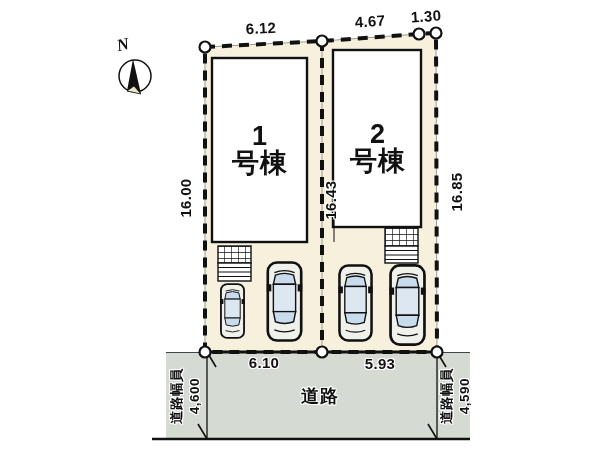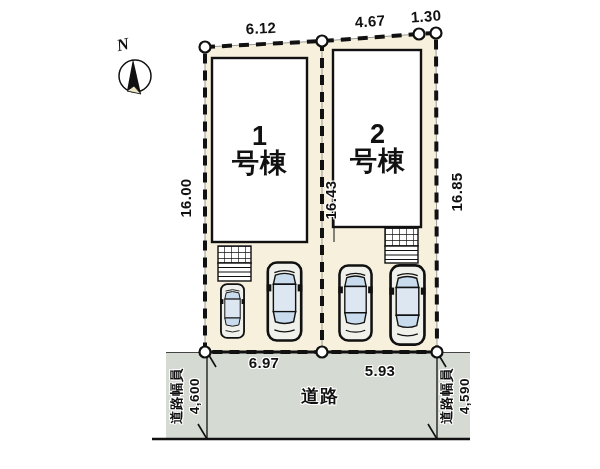--- a/index.html
+++ b/index.html
@@ -132,22 +132,22 @@
 
   <div class="lbl bldg" style="left:260px; top:150px;">
     <div>1</div>
     <div>号棟</div>
   </div>
   <div class="lbl bldg" style="left:378px; top:148px;">
     <div>2</div>
     <div>号棟</div>
   </div>
 
-  <div class="lbl dim" style="left:264px; top:362px;">6.97</div>
-  <div class="lbl dim" style="left:380px; top:363px;margin-top:7px;">5.93</div>
+  <div class="lbl dim" style="left:264px; top:362px;">6.10</div>
+  <div class="lbl dim" style="left:380px; top:363px;">5.93</div>
 
   <div class="lbl road-main" style="left:320px; top:396px;text-align:right;">
     <div>道路</div>
   </div>
 
   <div class="lbl roadw rot-90" style="left:186px; top:396px;">
     <div>道路幅員</div>
     <div>4,600</div>
   </div>
   <div class="lbl roadw rot-90" style="left:456px; top:396px;">

